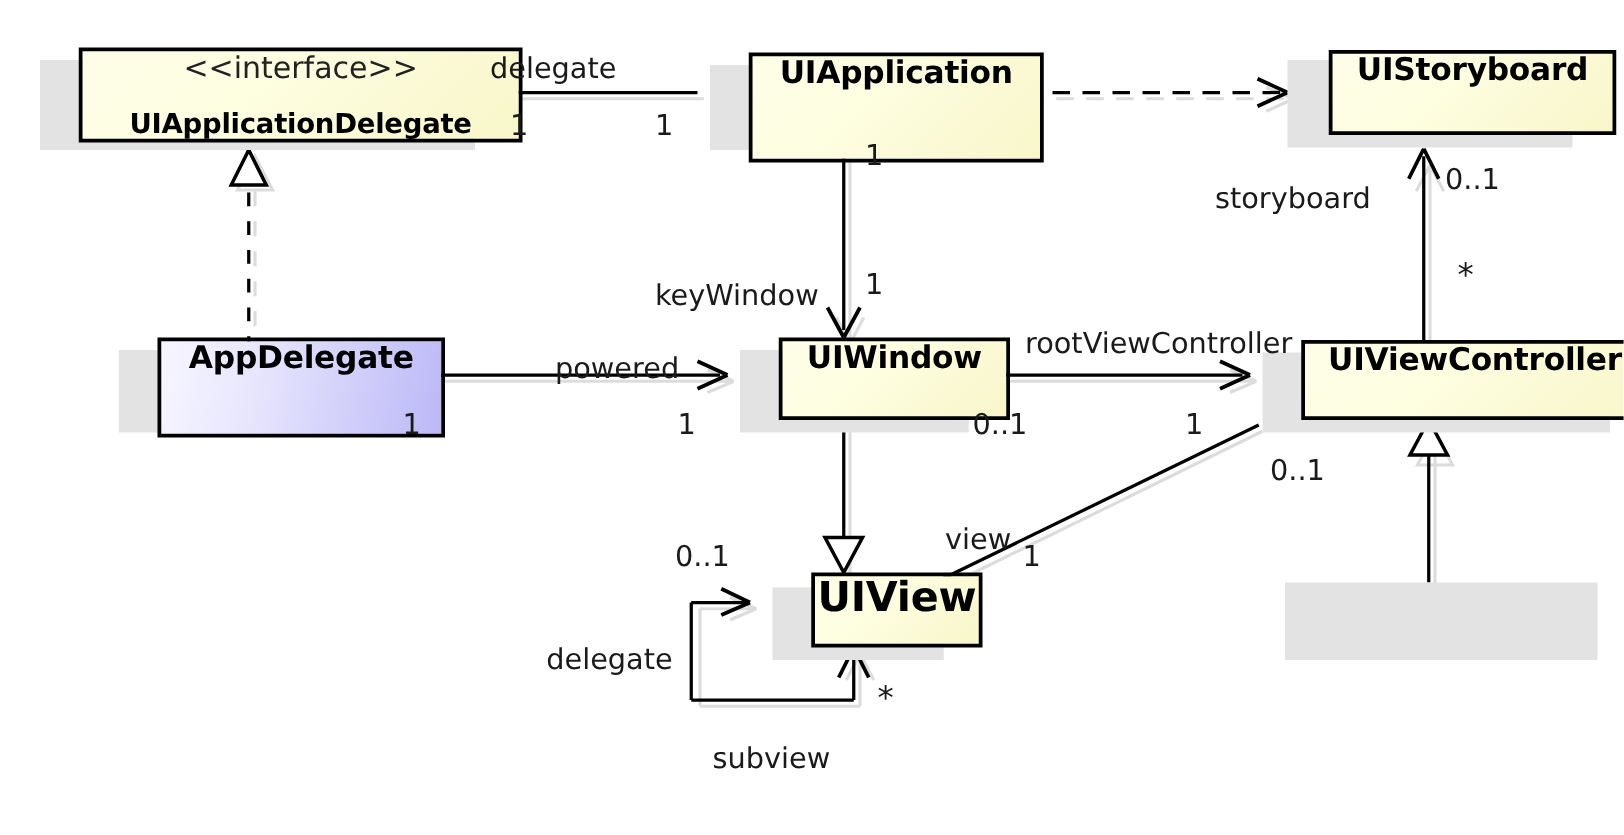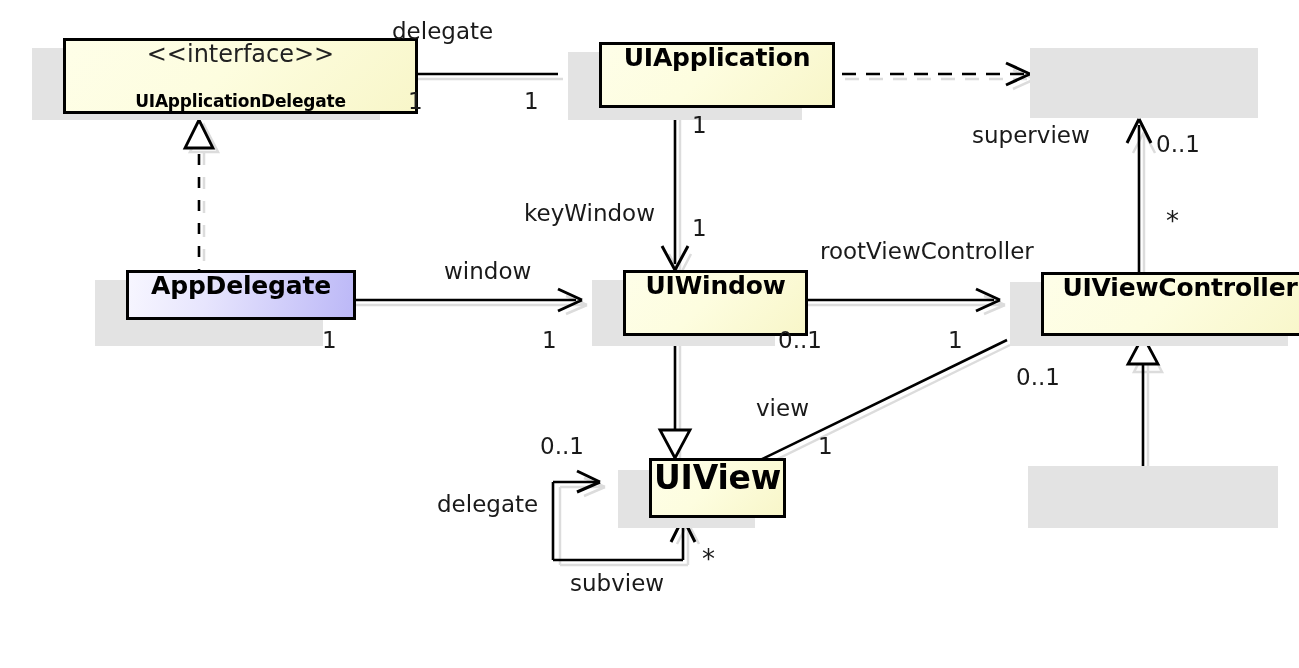--- a/index.html
+++ b/index.html
@@ -62,21 +62,21 @@
     z-index: 1;
   }
   
   .lbl {
     position: absolute;
     color: #1a1a1a;
     white-space: nowrap;
     z-index: 6;
     font-family: "DejaVu Sans", sans-serif;
   }
-  .lbl.role { font-size: 23px; }
+  .lbl.role { font-size: 23px; margin-top: 24px; }
   .lbl.mult { font-size: 23px; }
   .lbl.star { font-size: 26px; line-height: 1; }
   
   #watermark {
     position: absolute;
     right: 8px;
     bottom: 8px;
     display: flex;
     align-items: center;
     gap: 4px;
@@ -204,29 +204,32 @@
         <line x1="553" y1="560" x2="683" y2="560"></line>
         <line x1="683" y1="560" x2="683" y2="524"></line>
       </g>
       <path d="M600,482 L577,471 M600,482 L577,492" stroke-width="3"></path>
       <path d="M683,518 L671,542 M683,518 L695,542" stroke-width="3"></path>
     </g>
   </svg>
 
   <div class="node yellow" style="left:22px; top:38px; width:355px; height:76px;">
     <div class="stereo" style="font-size:24px;">&lt;&lt;interface&gt;&gt;</div>
-    <div class="cname" style="font-size:17px;">UIApplicationDelegate</div>
-  </div>
-
-  <div class="node yellow" style="left:558px; top:42px; width:236px; height:66px;">
+    <div class="cname" style="font-size:22px;">UIApplicationDelegate</div>
+  </div>
+
+  <div class="node yellow" style="left:558px; top:42px; width:236px; height:88px;">
     <div class="cname" style="font-size:25px;">UIApplication</div>
   </div>
 
-
-  <div class="node blue" style="left:85px; top:270px; width:230px; height:50px;">
+  <div class="node yellow" style="left:1022px; top:40px; width:230px; height:68px;">
+    <div class="cname" style="font-size:25px;">UIStoryboard</div>
+  </div>
+
+  <div class="node blue" style="left:85px; top:270px; width:230px; height:80px;">
     <div class="cname" style="font-size:25px;">AppDelegate</div>
   </div>
 
   <div class="node yellow" style="left:582px; top:270px; width:185px; height:66px;">
     <div class="cname" style="font-size:25px;">UIWindow</div>
   </div>
 
   <div class="node yellow" style="left:1000px; top:272px; width:278px; height:64px;">
     <div class="cname" style="font-size:25px;">UIViewController</div>
   </div>
@@ -237,25 +240,25 @@
 
 
   <div class="lbl role" style="left:392px; top:18px;">delegate</div>
   <div class="lbl mult" style="left:408px; top:88px;">1</div>
   <div class="lbl mult" style="left:524px; top:88px;">1</div>
 
   <div class="lbl role" style="left:524px; top:200px;">keyWindow</div>
   <div class="lbl mult" style="left:692px; top:112px;">1</div>
   <div class="lbl mult" style="left:692px; top:215px;">1</div>
 
-  <div class="lbl role" style="left:972px; top:122px;">superview</div>
+  <div class="lbl role" style="left:972px; top:122px;">storyboard</div>
   <div class="lbl mult" style="left:1156px; top:131px;">0..1</div>
   <div class="lbl star" style="left:1166px; top:208px;">*</div>
 
-  <div class="lbl role" style="left:444px; top:258px;">window</div>
+  <div class="lbl role" style="left:444px; top:258px;">powered</div>
   <div class="lbl mult" style="left:322px; top:327px;">1</div>
   <div class="lbl mult" style="left:542px; top:327px;">1</div>
 
   <div class="lbl role" style="left:820px; top:238px;">rootViewController</div>
   <div class="lbl mult" style="left:778px; top:327px;">0..1</div>
   <div class="lbl mult" style="left:948px; top:327px;">1</div>
 
   <div class="lbl role" style="left:756px; top:395px;">view</div>
   <div class="lbl mult" style="left:1016px; top:364px;">0..1</div>
   <div class="lbl mult" style="left:818px; top:433px;">1</div>

